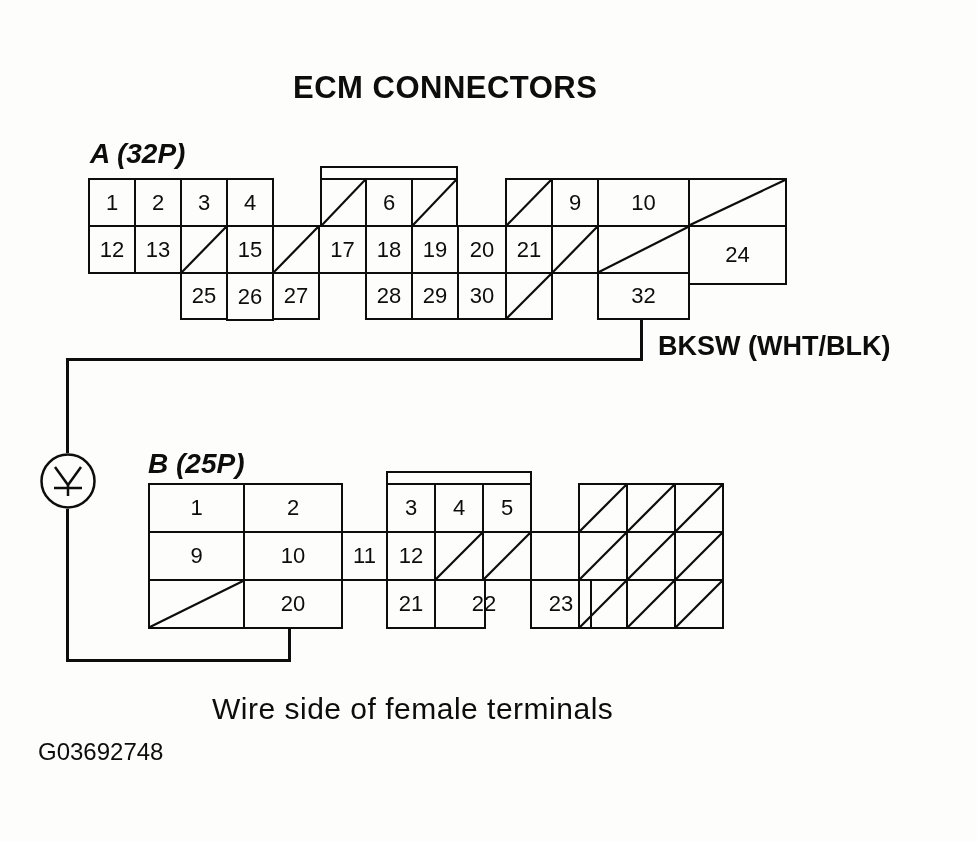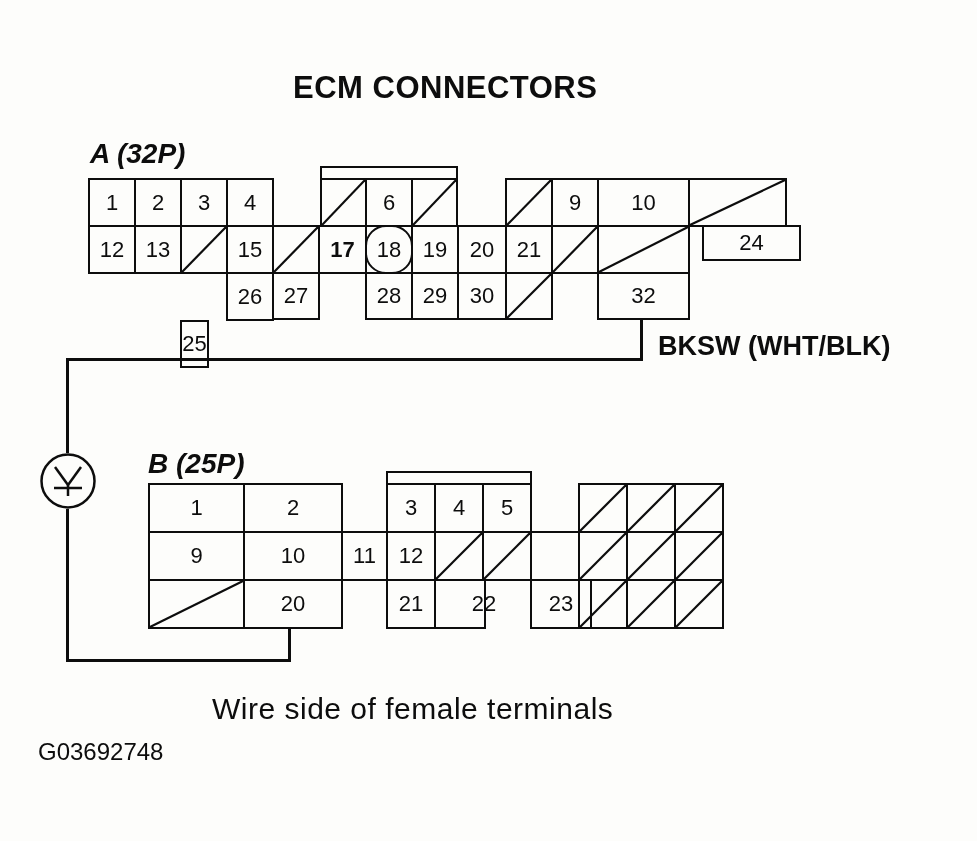--- a/index.html
+++ b/index.html
@@ -84,37 +84,37 @@
         <svg viewBox="0 0 100 100" preserveAspectRatio="none">
           <line x1="0" y1="100" x2="100" y2="0" stroke="#0d0d0d" stroke-width="2.2" vector-effect="non-scaling-stroke"></line>
         </svg>
       </div>
       <div class="cell" style="left: 226px; top: 225px; width: 48px; height: 49px;">15</div>
       <div class="cell" style="left: 272px; top: 225px; width: 48px; height: 49px;">
         <svg viewBox="0 0 100 100" preserveAspectRatio="none">
           <line x1="0" y1="100" x2="100" y2="0" stroke="#0d0d0d" stroke-width="2.2" vector-effect="non-scaling-stroke"></line>
         </svg>
       </div>
-      <div class="cell" style="left: 318px; top: 225px; width: 49px; height: 49px; font-weight: bold;">17</div>
-      <div class="cell" style="left: 365px; top: 225px; width: 48px; height: 49px; border-radius: 21px;">18</div>
+      <div class="cell" style="left: 318px; top: 225px; width: 49px; height: 49px;">17</div>
+      <div class="cell" style="left: 365px; top: 225px; width: 48px; height: 49px;">18</div>
       <div class="cell" style="left: 411px; top: 225px; width: 48px; height: 49px;">19</div>
       <div class="cell" style="left: 457px; top: 225px; width: 50px; height: 49px;">20</div>
       <div class="cell" style="left: 505px; top: 225px; width: 48px; height: 49px;">21</div>
       <div class="cell" style="left: 551px; top: 225px; width: 48px; height: 49px;">
         <svg viewBox="0 0 100 100" preserveAspectRatio="none">
           <line x1="0" y1="100" x2="100" y2="0" stroke="#0d0d0d" stroke-width="2.2" vector-effect="non-scaling-stroke"></line>
         </svg>
       </div>
       <div class="cell" style="left: 597px; top: 225px; width: 93px; height: 49px;">
         <svg viewBox="0 0 100 100" preserveAspectRatio="none">
           <line x1="0" y1="100" x2="100" y2="0" stroke="#0d0d0d" stroke-width="2.2" vector-effect="non-scaling-stroke"></line>
         </svg>
       </div>
-      <div class="cell" style="left: 688px; top: 225px; width: 99px; height: 36px; margin-left: 14px;">24</div>
-      <div class="cell" style="left: 180px; top: 272px; width: 29px; height: 48px; margin-top: 48px;">25</div>
+      <div class="cell" style="left: 688px; top: 225px; width: 99px; height: 60px;">24</div>
+      <div class="cell" style="left: 180px; top: 272px; width: 48px; height: 48px;">25</div>
       <div class="cell" style="left: 226px; top: 272px; width: 48px; height: 49px;">26</div>
       <div class="cell" style="left: 272px; top: 272px; width: 48px; height: 48px;">27</div>
       <div class="cell" style="left: 365px; top: 272px; width: 48px; height: 48px;">28</div>
       <div class="cell" style="left: 411px; top: 272px; width: 48px; height: 48px;">29</div>
       <div class="cell" style="left: 457px; top: 272px; width: 50px; height: 48px;">30</div>
       <div class="cell" style="left: 505px; top: 272px; width: 48px; height: 48px;">
         <svg viewBox="0 0 100 100" preserveAspectRatio="none">
           <line x1="0" y1="100" x2="100" y2="0" stroke="#0d0d0d" stroke-width="2.2" vector-effect="non-scaling-stroke"></line>
         </svg>
       </div>

